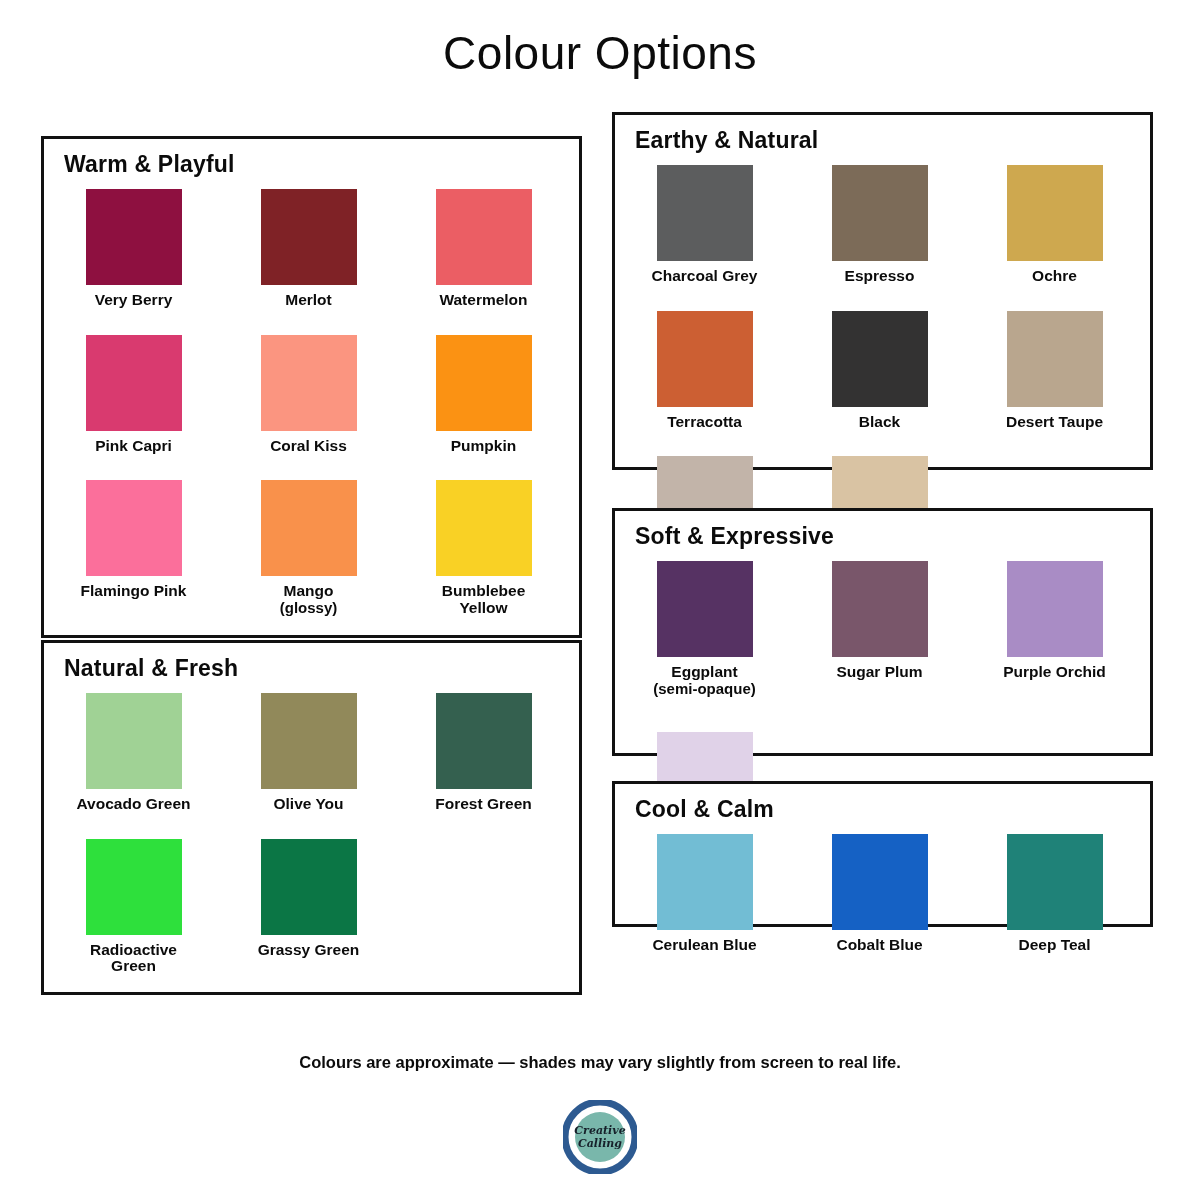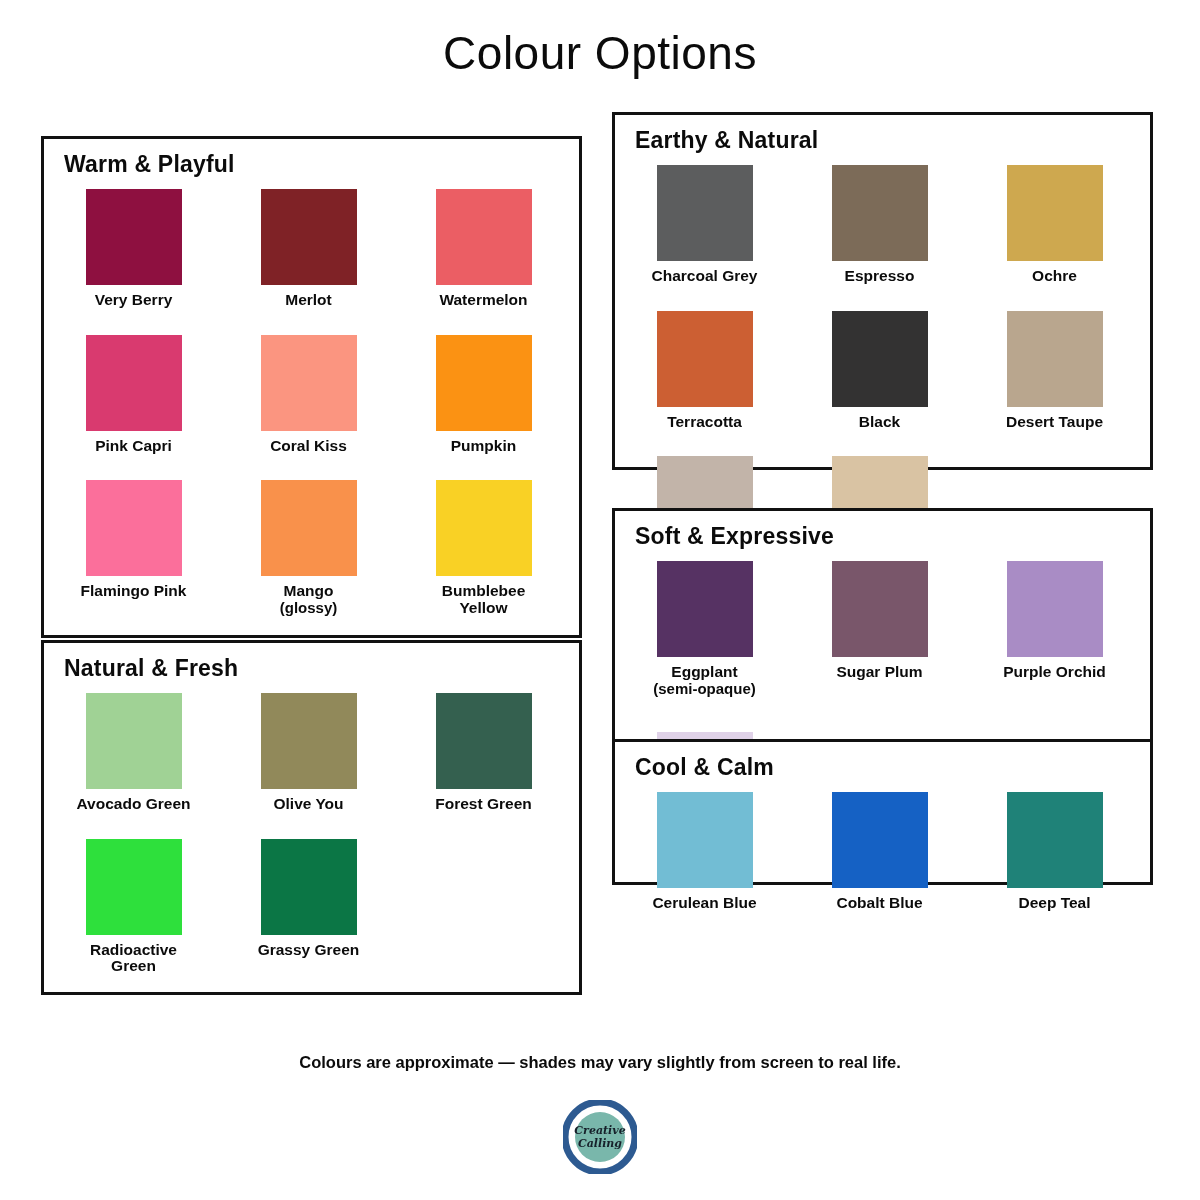--- a/index.html
+++ b/index.html
@@ -89,21 +89,21 @@
     line-height: 1.05;
     color: #0b0b0b;
     margin-top: 0px;
   }
 
   
   #panel-warm      { left: 41px;  top: 136px; width: 541px;  height: 502px; }
   #panel-natural   { left: 41px;  top: 640px; width: 541px;  height: 355px; }
   #panel-earthy    { left: 612px; top: 112px; width: 541px;  height: 358px; }
   #panel-soft      { left: 612px; top: 508px; width: 541px;  height: 248px; }
-  #panel-cool      { left: 612px; top: 739px; width: 541px;  height: 146px; }
+  #panel-cool      { left: 612px; top: 781px; width: 541px;  height: 146px; }
 
   #panel-warm .swatch-grid    { row-gap: 26px; }
   #panel-natural .swatch-grid { row-gap: 26px; }
   #panel-earthy .swatch-grid  { row-gap: 26px; }
 
   #footnote {
     position: absolute;
     left: 0;
     top: 1053px;
     width: 1200px;

